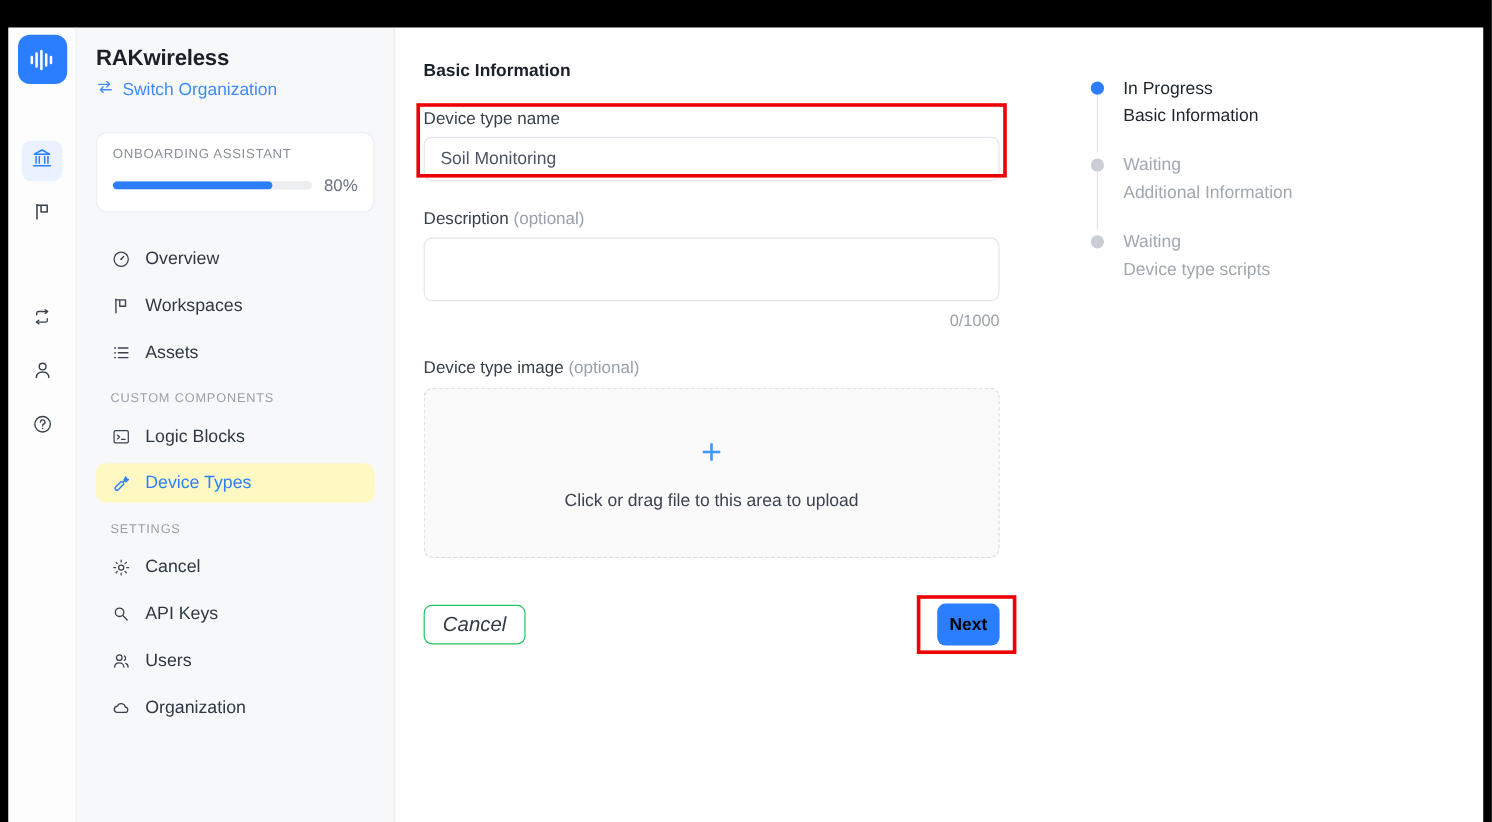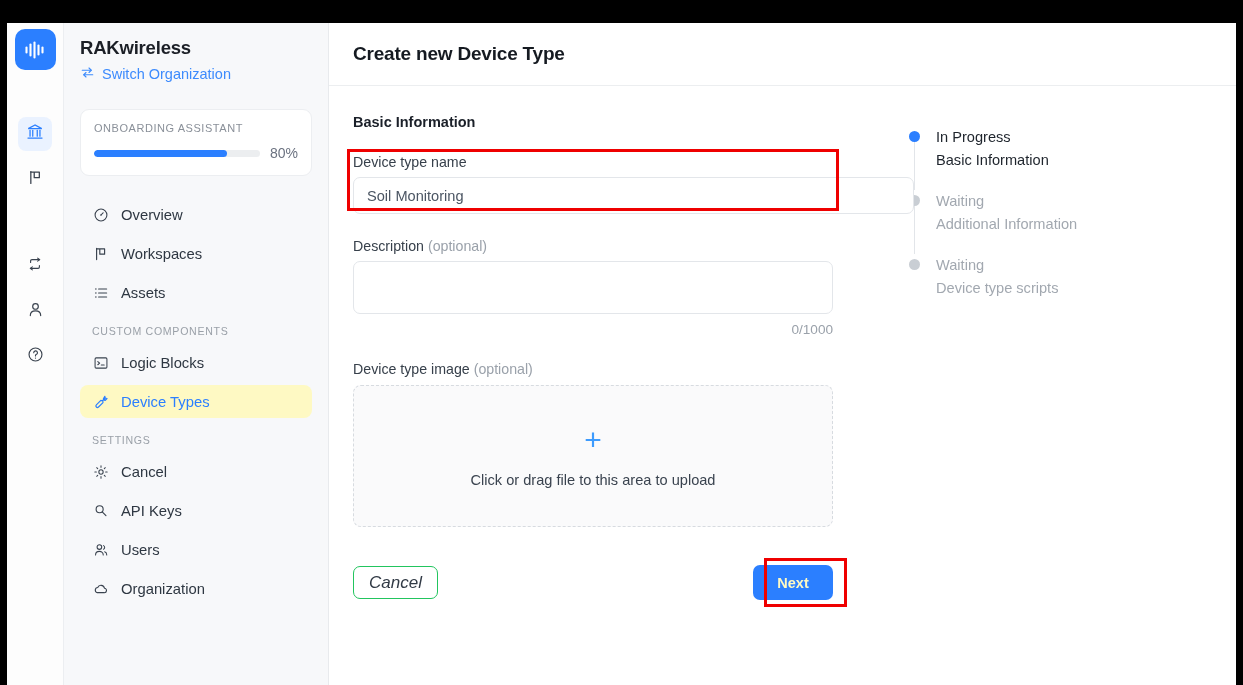--- a/index.html
+++ b/index.html
@@ -112,21 +112,21 @@
   }
   .main-title { font-size: 19px; font-weight: bold; color: #151a21; letter-spacing: -0.2px; }
   .main-body { flex: 1; display: flex; padding: 28px 24px 0 24px; min-height: 0; }
   .form-col { width: 510px; flex: 0 0 510px; }
   .section-head { font-size: 14.5px; font-weight: bold; color: #1b2029; }
 
   .field { margin-top: 24px; position: relative; }
   .field-label { font-size: 14.2px; color: #37404b; }
   .opt { color: #9aa1aa; }
   .txt-input {
-    margin-top: 7px; width: 561px; height: 37px;
+    margin-top: 7px; width: 480px; height: 37px;
     border: 1px solid #e3e6ea; border-radius: 7px;
     background: #fff; font-size: 14.6px; color: #4b5563;
     padding: 0 13px;
     font-family: "Liberation Sans", sans-serif;
   }
   .txt-area {
     margin-top: 7px; width: 480px; height: 53px;
     border: 1px solid #e3e6ea; border-radius: 7px;
     background: #fff; font-size: 14.5px; color: #4b5563;
     padding: 9px 13px; resize: none;
@@ -145,22 +145,22 @@
   .dz-text { font-size: 14.6px; color: #3a434f; }
 
   .btn-row { margin-top: 38px; width: 480px; display: flex; justify-content: space-between; align-items: center; position: relative; }
   .btn-cancel {
     width: 85px; height: 33px; border: 1px solid #22c55e; border-radius: 7px;
     background: #fff; font-size: 17px; color: #313a45; cursor: pointer;
     font-family: "Liberation Sans", sans-serif;
     font-style: italic;
   }
   .btn-next {
-    width: 80px; height: 35px; border: none; border-radius: 7px;
-    background: #2b7fff; color: #fef9c3; font-size: 14.5px; font-weight: bold;
+    width: 52px; height: 35px; border: none; border-radius: 7px;
+    background: #2b7fff; color: #000000; font-size: 14.5px; font-weight: bold;
     cursor: pointer; font-family: "Liberation Sans", sans-serif;
   }
 
   
   .hl { position: absolute; border: 3px solid #ef0000; pointer-events: none; }
   #hl-name { left: -6px; top: -5px; width: 492px; height: 62px; }
   #hl-next { right: -14px; top: -7px; width: 83px; height: 49px; }
 
   
   .steps { margin-left: 46px; padding-top: 12px; }
@@ -372,23 +372,20 @@
           <svg width="16" height="16" viewBox="0 0 20 20" fill="none" stroke="#39424e" stroke-width="1.4" stroke-linecap="round" stroke-linejoin="round">
             <path d="M5.4 14.6a3.3 3.3 0 0 1 .5-6.5 4.4 4.4 0 0 1 8.4.9 2.8 2.8 0 0 1-.5 5.6H5.4Z"></path>
           </svg>
         </span>
         <span>Organization</span>
       </div>
     </div>
   </div>
 
   <div class="main">
-    <div class="main-header">
-      <div class="main-title">Create new Device Type</div>
-    </div>
 
     <div class="main-body">
 
       <div class="form-col">
         <div class="section-head">Basic Information</div>
 
         <div class="field">
           <div class="hl" id="hl-name"></div>
           <div class="field-label">Device type name</div>
           <input class="txt-input" type="text" value="Soil Monitoring" style="">

